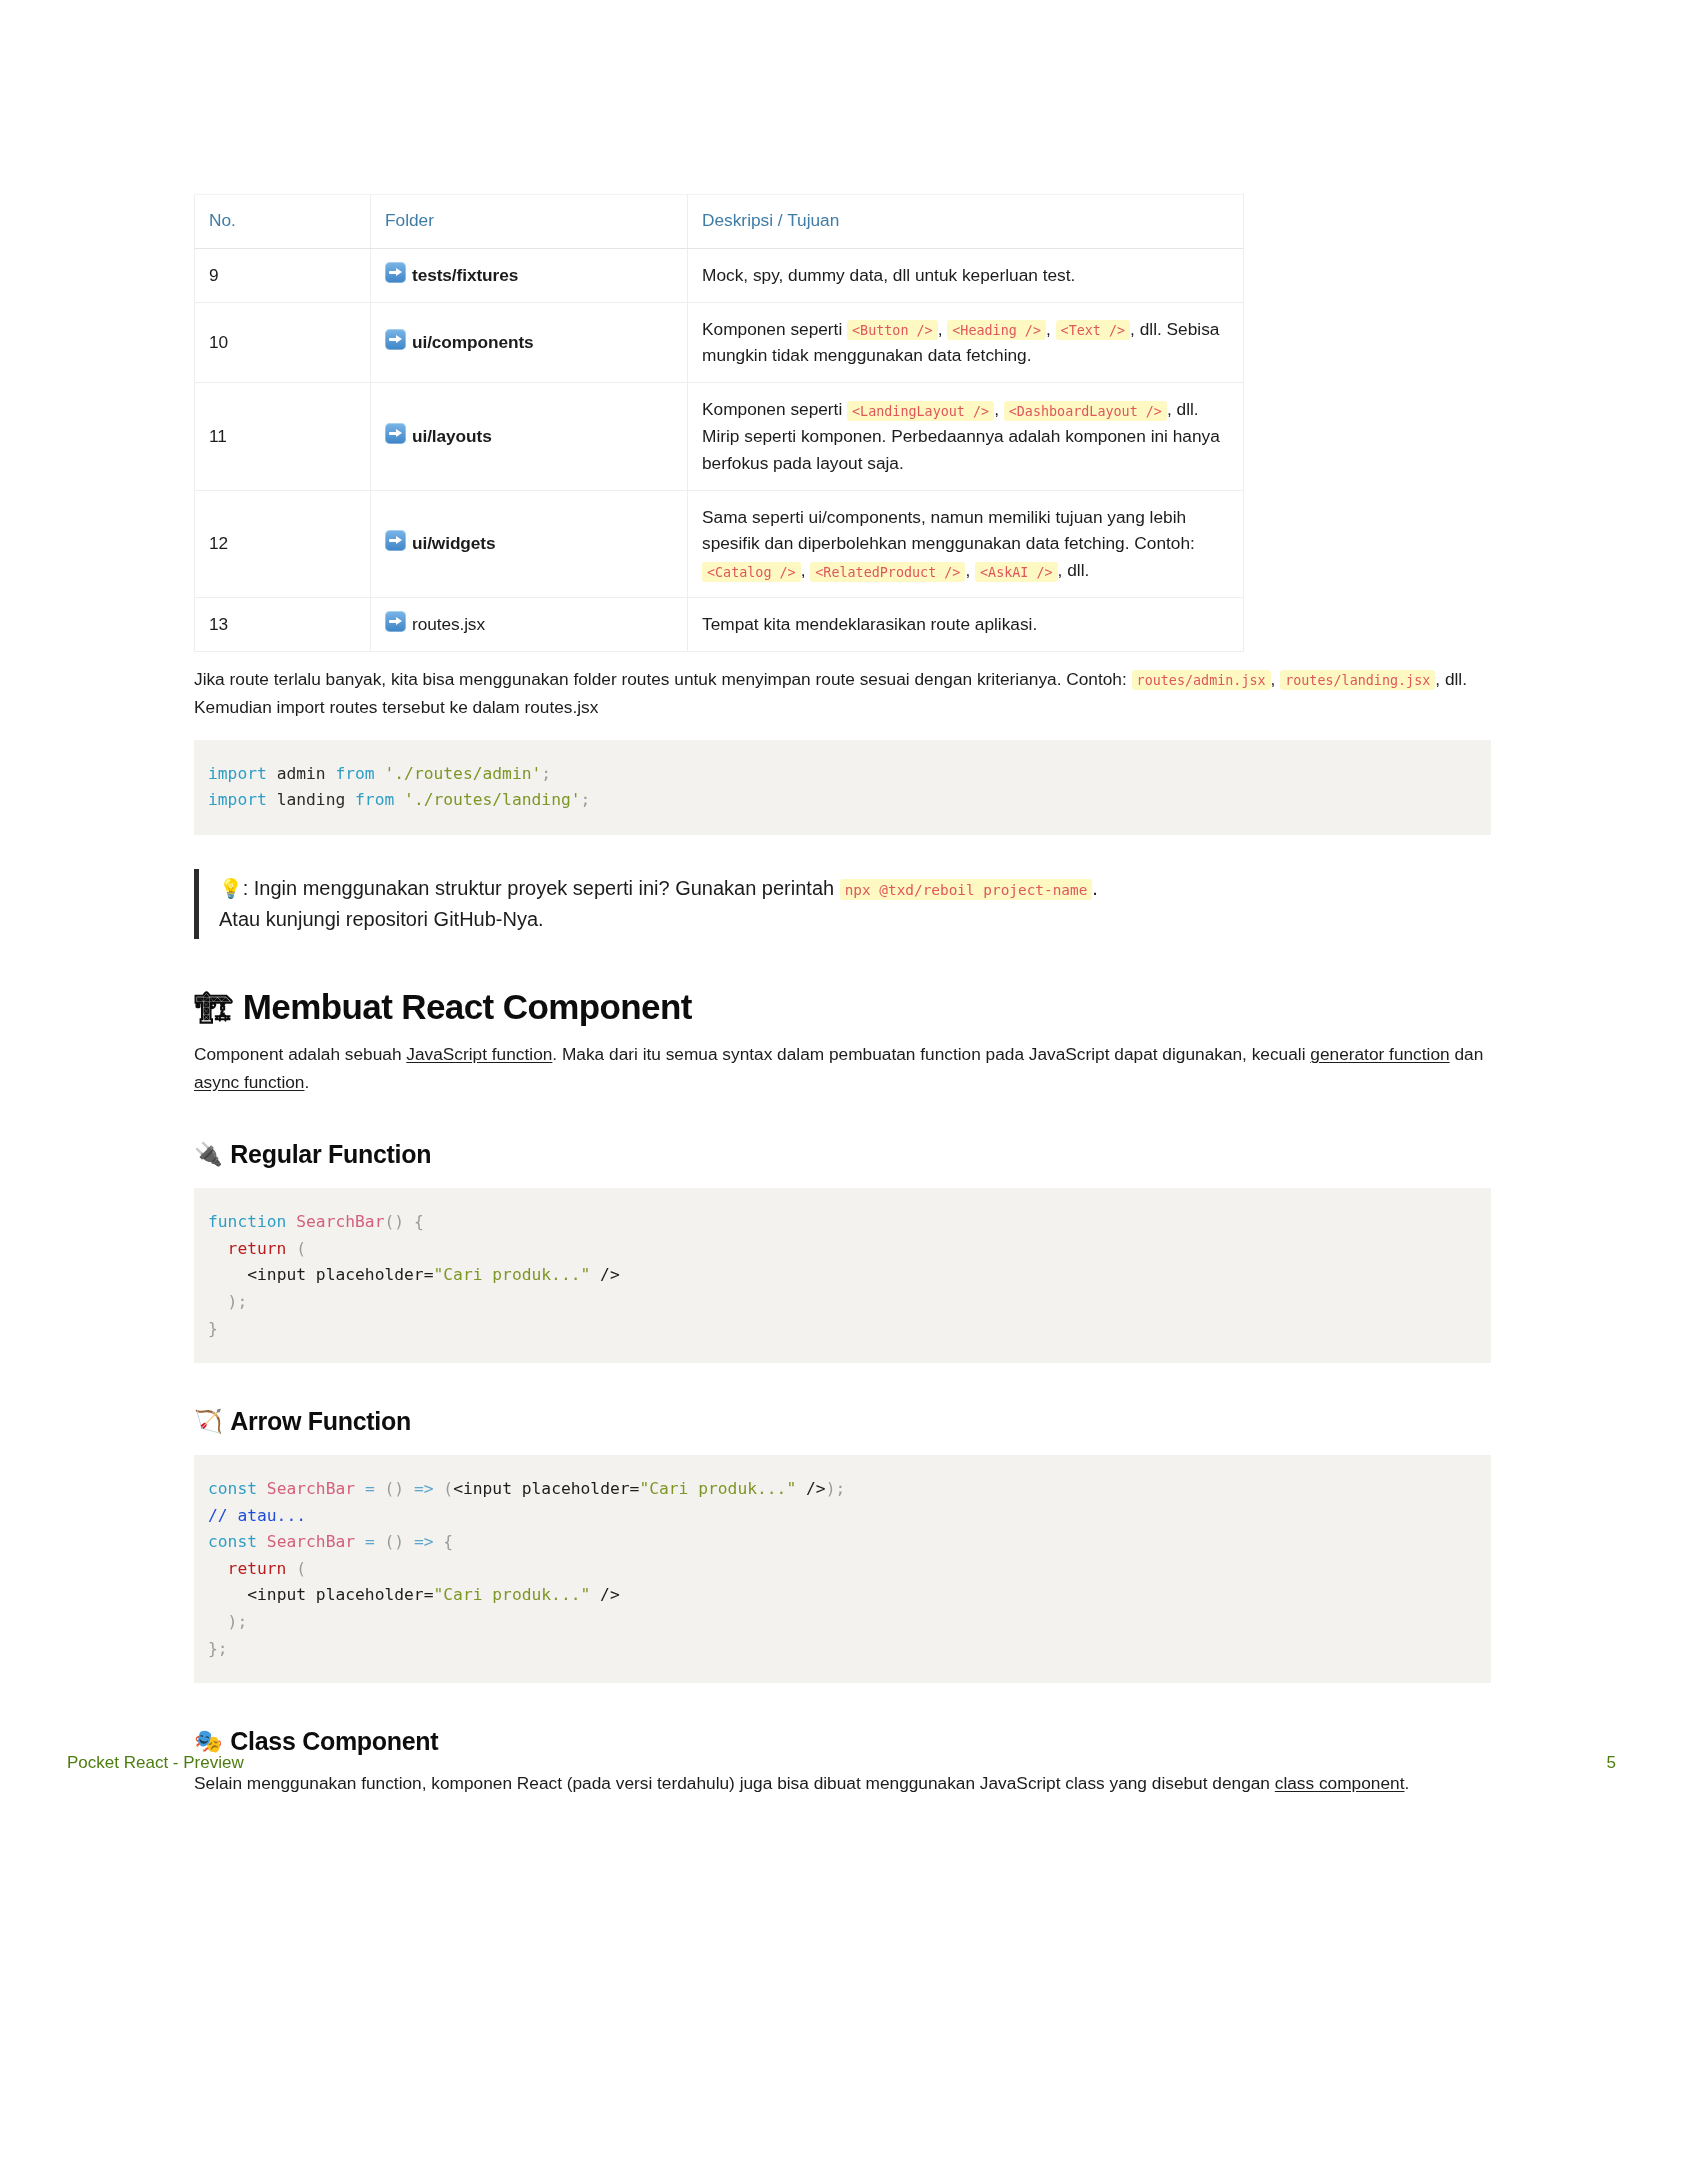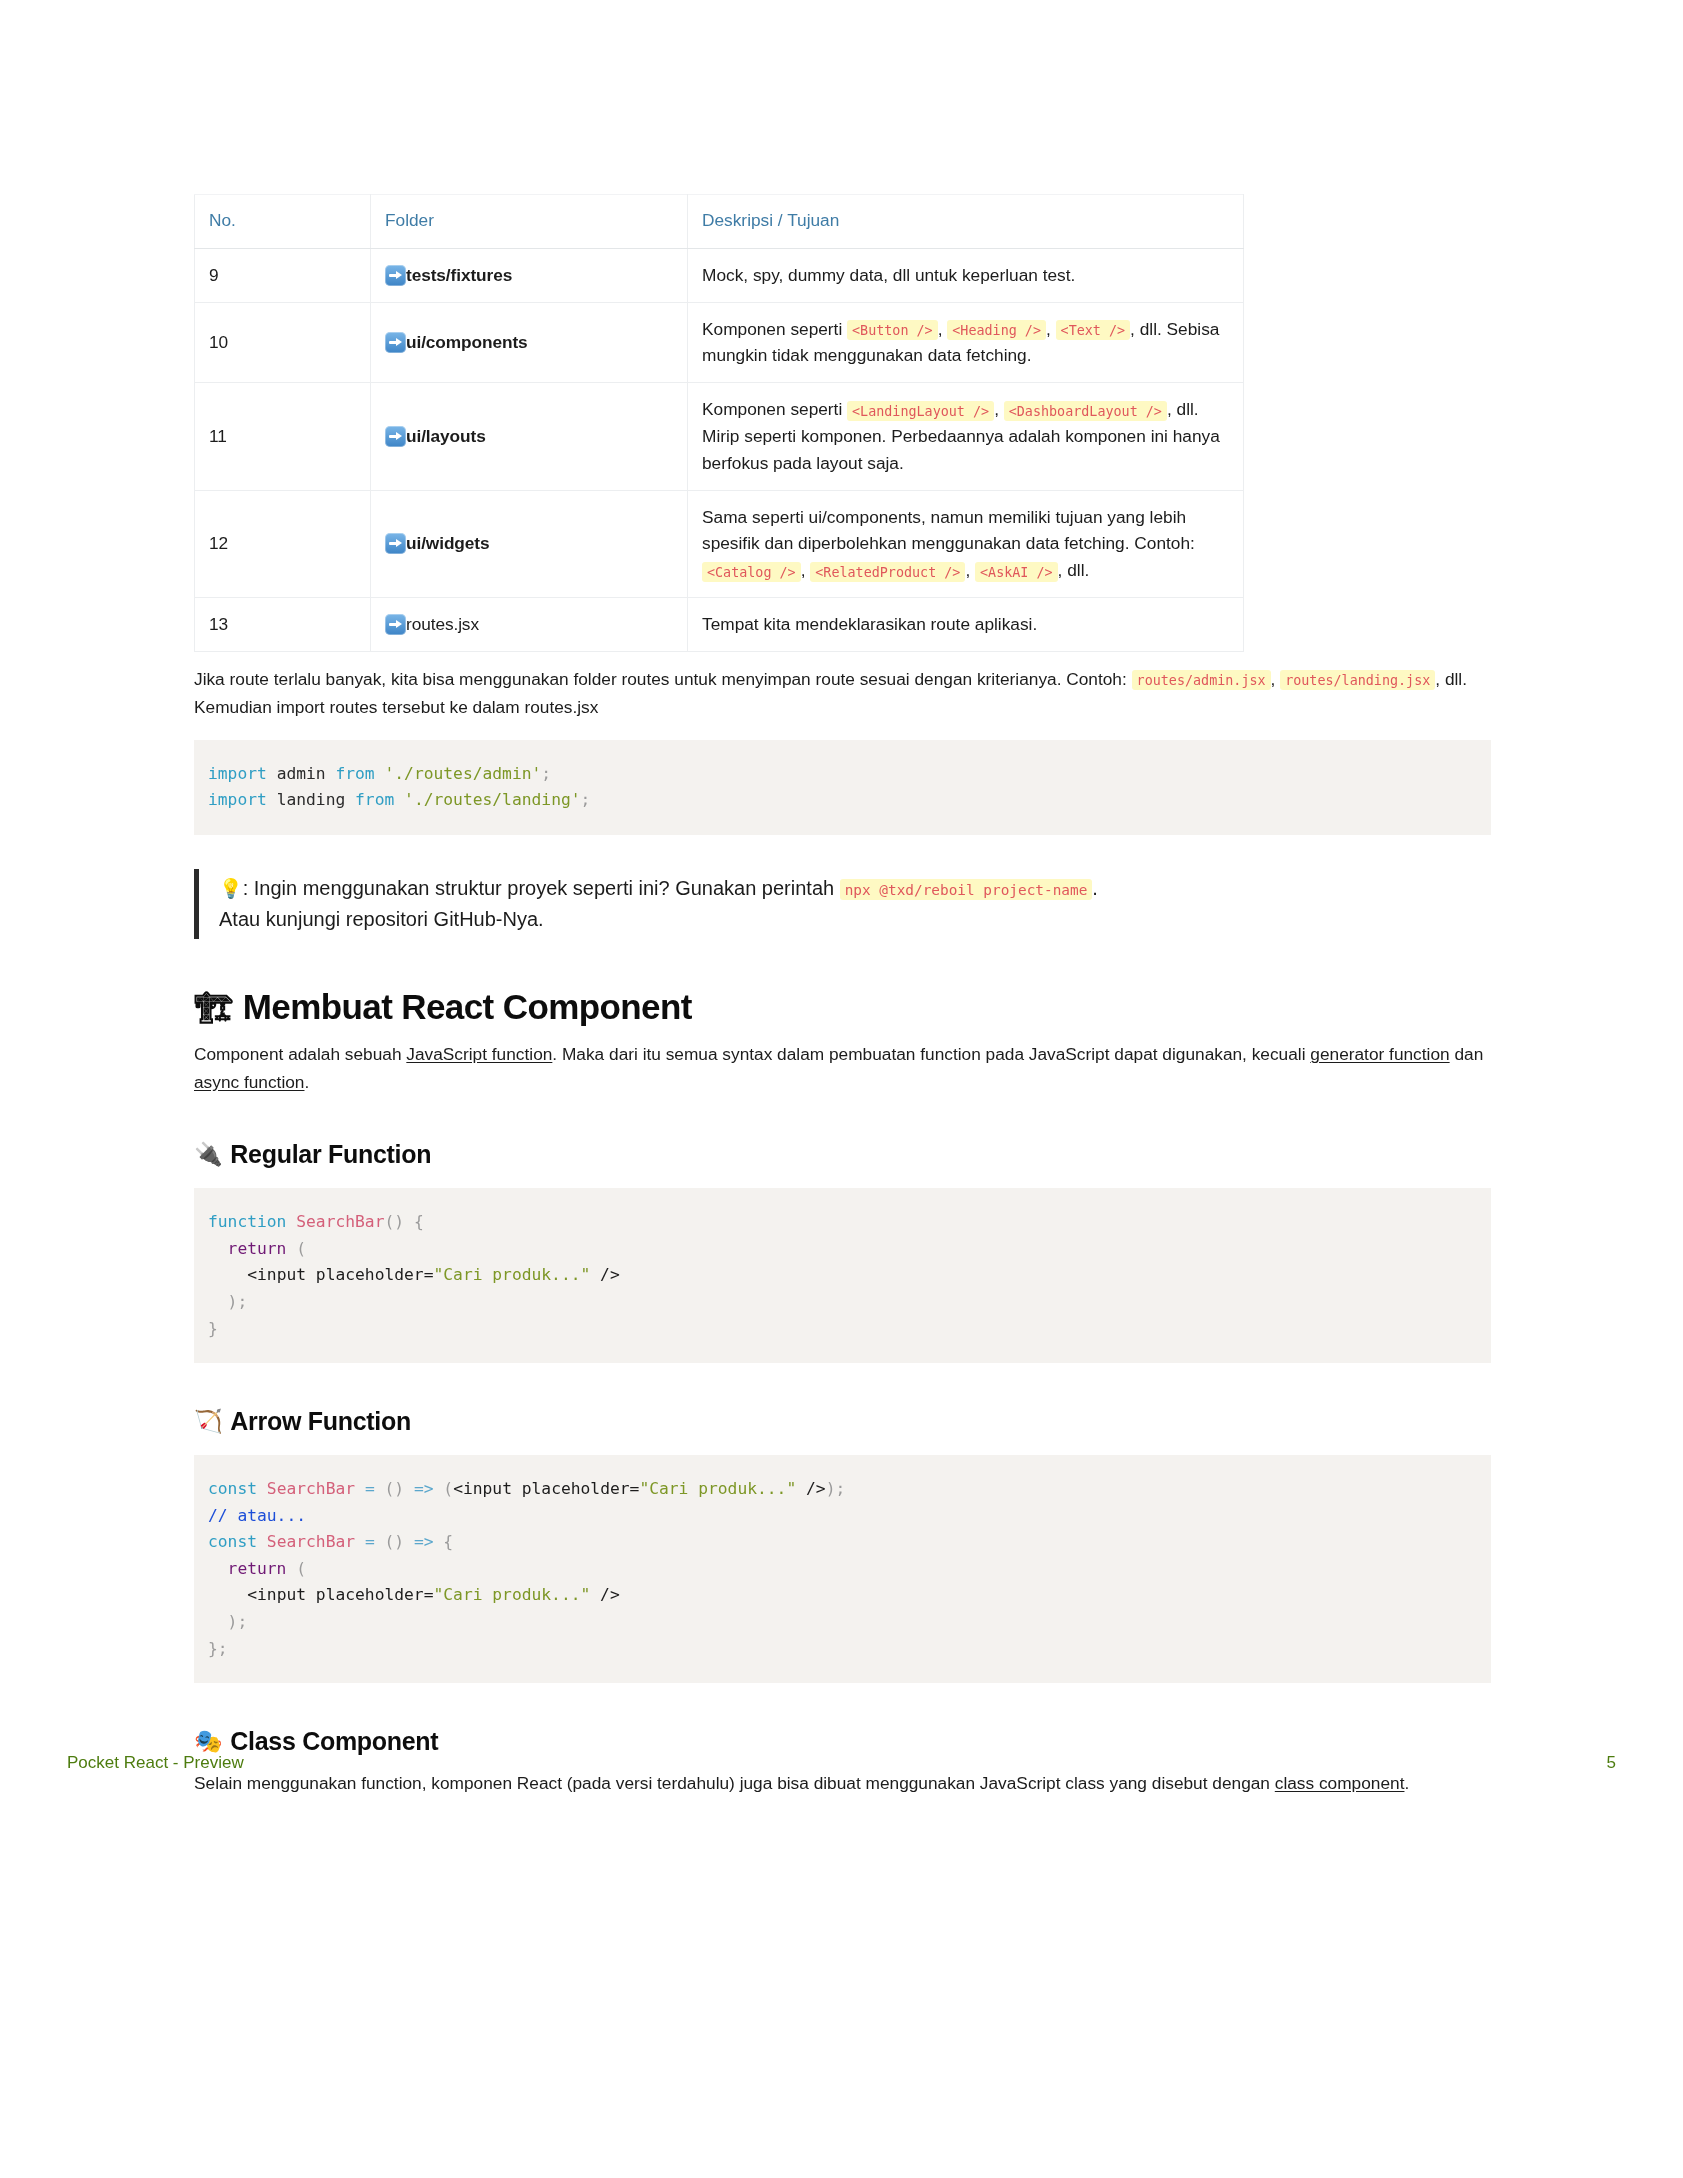--- a/index.html
+++ b/index.html
@@ -58,21 +58,21 @@
   }
   .folder-table th:nth-child(1),
   .folder-table td:nth-child(1) { border-right: 1.2px solid #eceef0; }
   .folder-table th:nth-child(2),
   .folder-table td:nth-child(2) { border-right: 1.2px solid #eceef0; }
   .folder-table tr > *:last-child { border-right: 1.2px solid #eceef0; }
   .folder-table th:first-child,
   .folder-table td:first-child { border-left: 1.2px solid #eceef0; }
   .folder-table thead tr th { border-top: 1.2px solid #f2f3f5; }
 
-  .folder-cell { display: flex; align-items: center; }
+  .folder-cell { display: flex; align-items: flex-start; gap: 6px; }
   .folder-name { font-weight: 700; letter-spacing: -0.1px; }
   .folder-name.plain { font-weight: 400; }
 
   
   .arrow-icon {
     display: inline-block;
     width: 21px; height: 21px;
     border-radius: 5px;
     background: linear-gradient(#7ab6e8, #3d84c6);
     position: relative;
@@ -123,21 +123,21 @@
     padding: 21px 14px;
     margin-top: 19px;
     font-family: "DejaVu Sans Mono", "Liberation Mono", monospace;
     font-size: 16.3px;
     line-height: 1.63;
     white-space: pre;
     color: #2b2b2b;
     overflow: hidden;
   }
   .tok-kw   { color: #2f9ec4; }
-  .tok-kw2  { color: #701a75; }
+  .tok-kw2  { color: #b91c1c; }
   .tok-str  { color: #7d9726; }
   .tok-fn   { color: #d4607a; }
   .tok-punc { color: #9b9b9b; }
   .tok-com  { color: #1d4ed8; }
   .tok-tag  { color: #1c1c1c; }
   .tok-op   { color: #5ba7cc; }
 
   
   .callout {
     margin-top: 34px;

